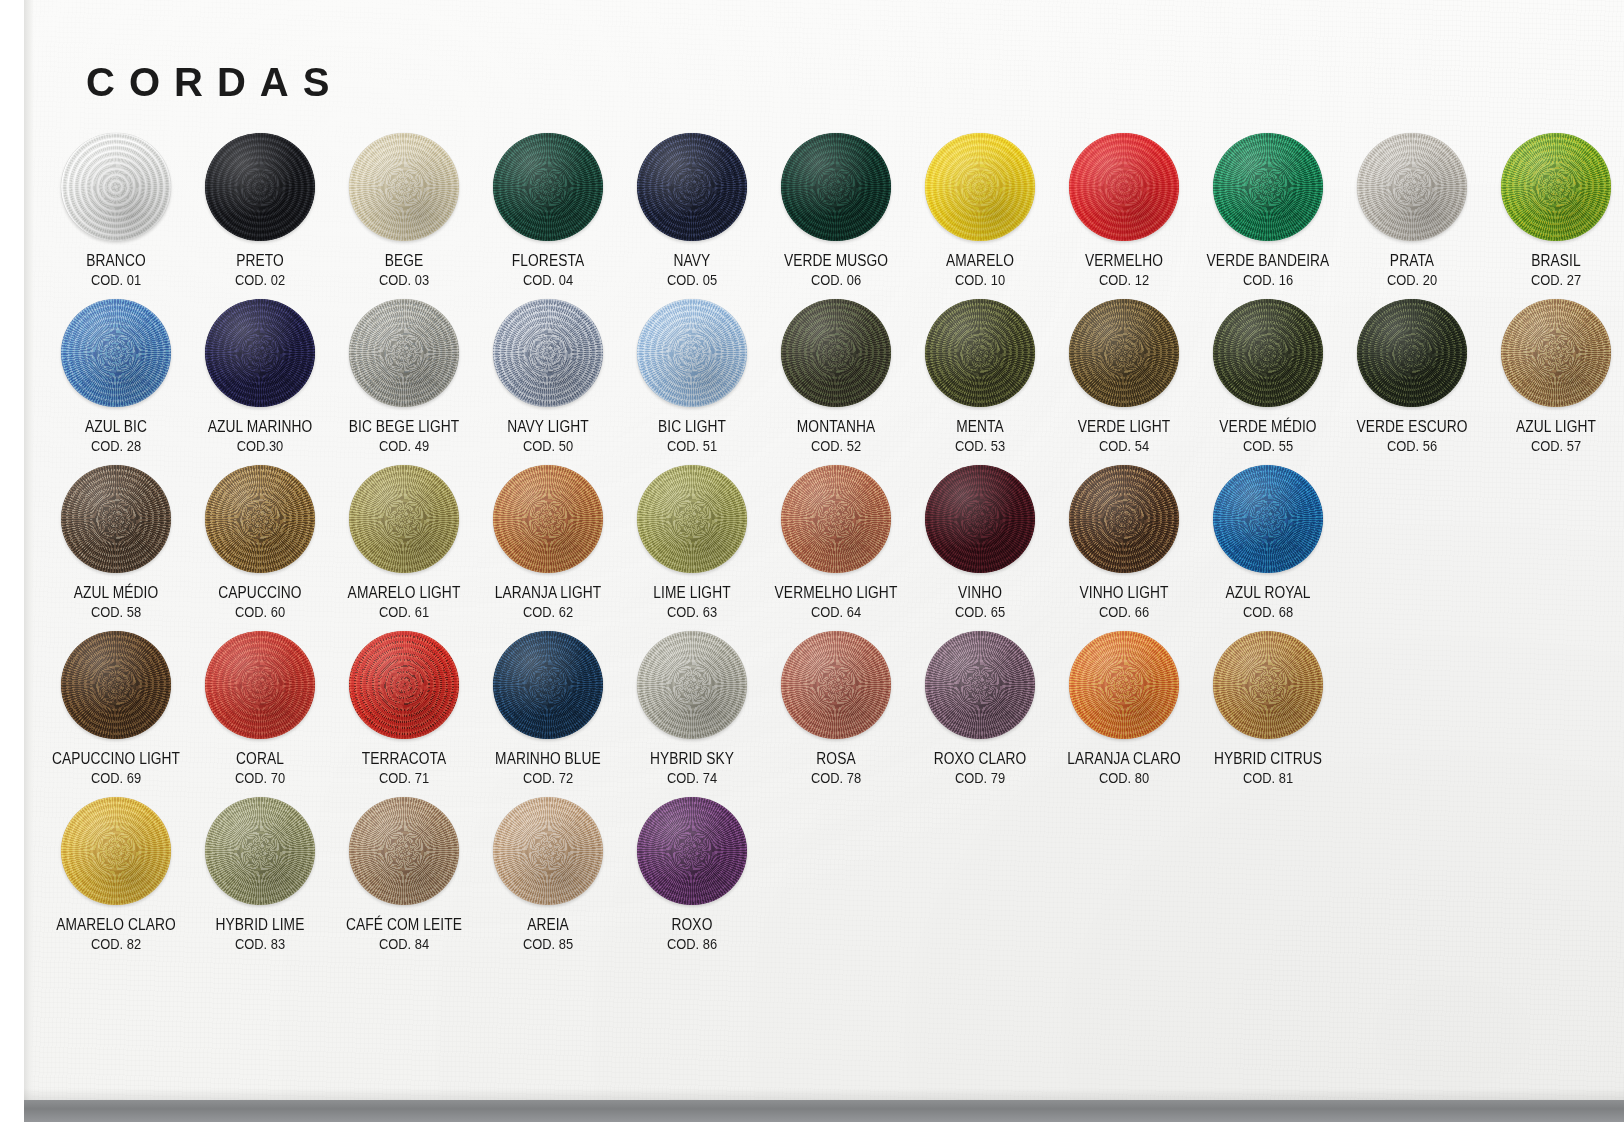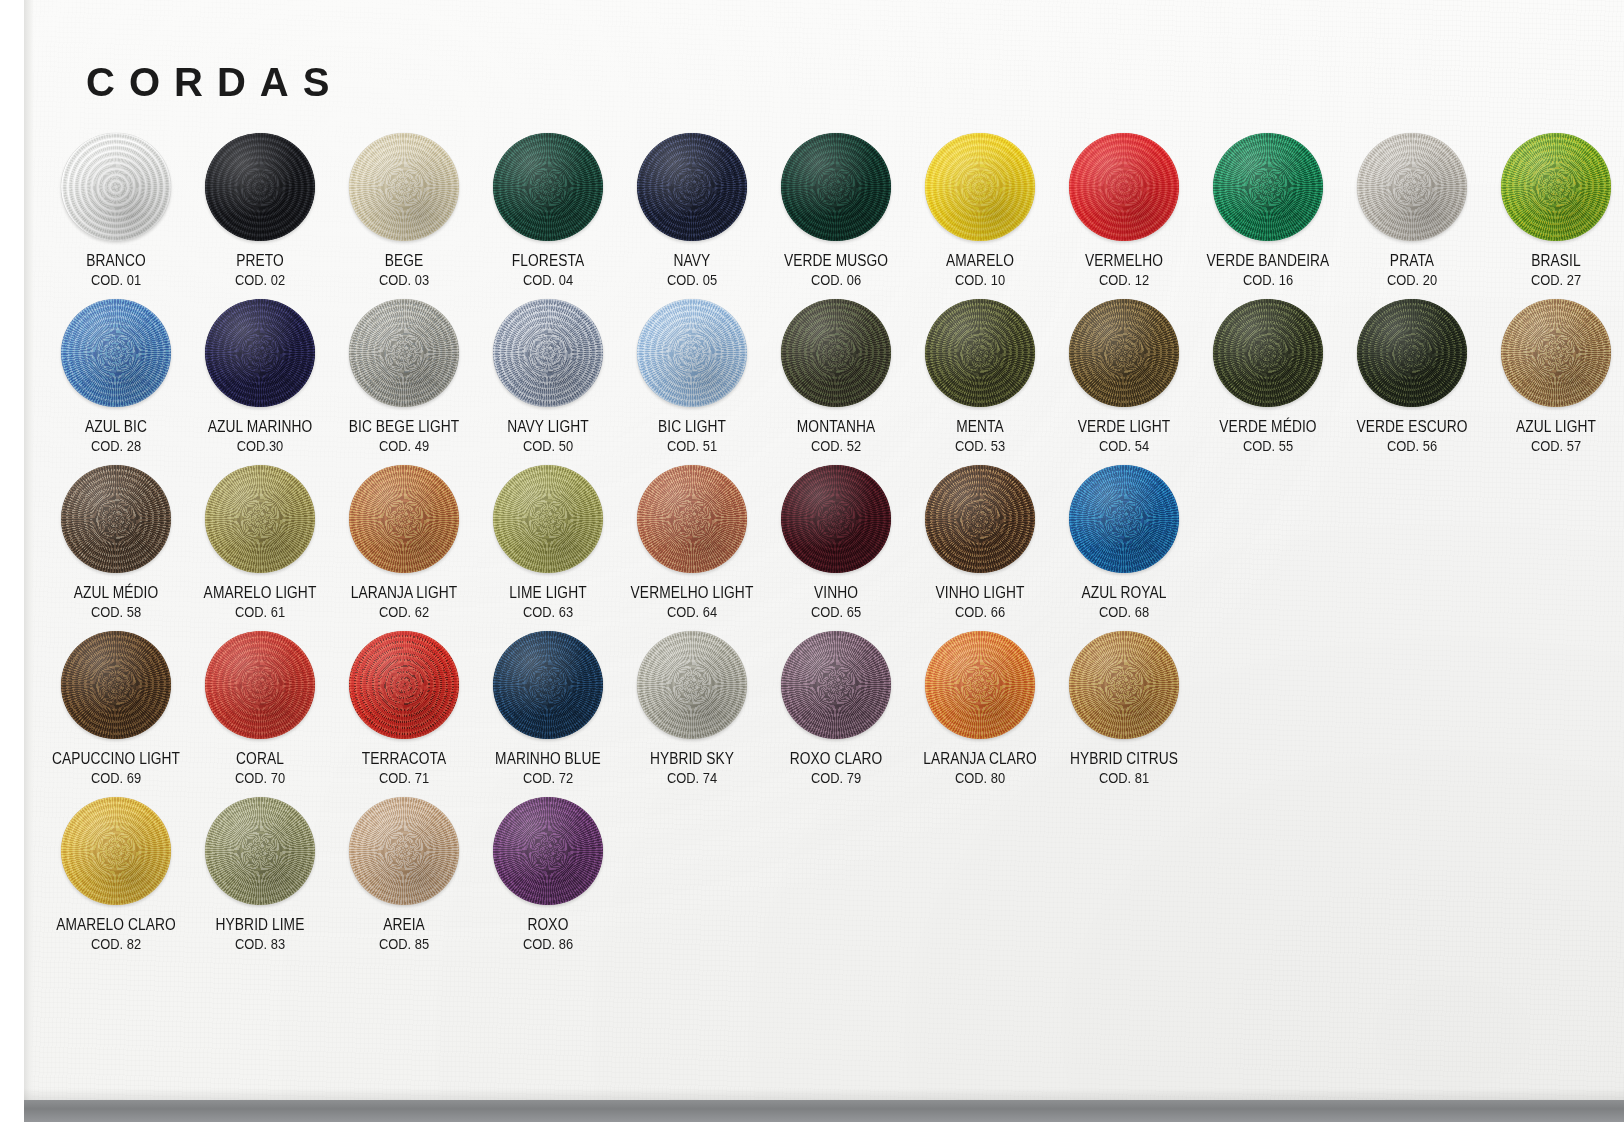--- a/index.html
+++ b/index.html
@@ -495,20 +495,34 @@
               <div class="shade"></div>
             </div>
           </div>
           <div class="label-block">
             <div class="sw-name">AZUL MÉDIO</div>
             <div class="sw-code">COD. 58</div>
           </div>
         </div>
         <div class="swatch-cell">
           <div class="disc-wrap">
+            <div class="disc" style="background: rgb(122, 92, 47);">
+              <div class="coil" style="background: repeating-radial-gradient(circle, rgb(156, 122, 68) 0px, rgb(122, 92, 47) 2.6px, rgb(122, 92, 47) 4.2px, rgb(156, 122, 68) 6px);"></div>
+              <div class="braid" style="background: repeating-conic-gradient(rgba(255, 255, 255, 0.3) 0deg, rgba(255, 255, 255, 0.3) 1.4deg, rgba(0, 0, 0, 0.28) 1.4deg, rgba(0, 0, 0, 0.28) 2.9deg);"></div>
+              <div class="fleck" style="background: repeating-conic-gradient(from 12deg, rgb(217, 192, 138) 0deg, rgb(217, 192, 138) 1.1deg, rgba(0, 0, 0, 0) 1.1deg, rgba(0, 0, 0, 0) 3.2deg); opacity: 0.55; mask-image: repeating-radial-gradient(circle, rgb(0, 0, 0) 0px, rgb(0, 0, 0) 2.4px, rgba(0, 0, 0, 0) 2.4px, rgba(0, 0, 0, 0) 6px);"></div>
+              <div class="shade"></div>
+            </div>
+          </div>
+          <div class="label-block">
+            <div class="sw-name">CAPUCCINO</div>
+            <div class="sw-code">COD. 60</div>
+          </div>
+        </div>
+        <div class="swatch-cell">
+          <div class="disc-wrap">
             <div class="disc" style="background: rgb(154, 144, 82);">
               <div class="coil" style="background: repeating-radial-gradient(circle, rgb(182, 173, 108) 0px, rgb(154, 144, 82) 2.6px, rgb(154, 144, 82) 4.2px, rgb(182, 173, 108) 6px);"></div>
               <div class="braid" style="background: repeating-conic-gradient(rgba(255, 255, 255, 0.3) 0deg, rgba(255, 255, 255, 0.3) 1.4deg, rgba(0, 0, 0, 0.28) 1.4deg, rgba(0, 0, 0, 0.28) 2.9deg);"></div>
               <div class="shade"></div>
             </div>
           </div>
           <div class="label-block">
             <div class="sw-name">AMARELO LIGHT</div>
             <div class="sw-code">COD. 61</div>
           </div>
@@ -660,20 +674,33 @@
               <div class="shade"></div>
             </div>
           </div>
           <div class="label-block">
             <div class="sw-name">HYBRID SKY</div>
             <div class="sw-code">COD. 74</div>
           </div>
         </div>
         <div class="swatch-cell">
           <div class="disc-wrap">
+            <div class="disc" style="background: rgb(169, 102, 85);">
+              <div class="coil" style="background: repeating-radial-gradient(circle, rgb(197, 131, 111) 0px, rgb(169, 102, 85) 2.6px, rgb(169, 102, 85) 4.2px, rgb(197, 131, 111) 6px);"></div>
+              <div class="braid" style="background: repeating-conic-gradient(rgba(255, 255, 255, 0.3) 0deg, rgba(255, 255, 255, 0.3) 1.4deg, rgba(0, 0, 0, 0.28) 1.4deg, rgba(0, 0, 0, 0.28) 2.9deg);"></div>
+              <div class="shade"></div>
+            </div>
+          </div>
+          <div class="label-block">
+            <div class="sw-name">ROSA</div>
+            <div class="sw-code">COD. 78</div>
+          </div>
+        </div>
+        <div class="swatch-cell">
+          <div class="disc-wrap">
             <div class="disc" style="background: rgb(108, 83, 99);">
               <div class="coil" style="background: repeating-radial-gradient(circle, rgb(135, 108, 125) 0px, rgb(108, 83, 99) 2.6px, rgb(108, 83, 99) 4.2px, rgb(135, 108, 125) 6px);"></div>
               <div class="braid" style="background: repeating-conic-gradient(rgba(255, 255, 255, 0.3) 0deg, rgba(255, 255, 255, 0.3) 1.4deg, rgba(0, 0, 0, 0.28) 1.4deg, rgba(0, 0, 0, 0.28) 2.9deg);"></div>
               <div class="shade"></div>
             </div>
           </div>
           <div class="label-block">
             <div class="sw-name">ROXO CLARO</div>
             <div class="sw-code">COD. 79</div>
           </div>
@@ -723,20 +750,33 @@
           <div class="disc-wrap">
             <div class="disc" style="background: rgb(144, 145, 106);">
               <div class="coil" style="background: repeating-radial-gradient(circle, rgb(169, 170, 132) 0px, rgb(144, 145, 106) 2.6px, rgb(144, 145, 106) 4.2px, rgb(169, 170, 132) 6px);"></div>
               <div class="braid" style="background: repeating-conic-gradient(rgba(255, 255, 255, 0.3) 0deg, rgba(255, 255, 255, 0.3) 1.4deg, rgba(0, 0, 0, 0.28) 1.4deg, rgba(0, 0, 0, 0.28) 2.9deg);"></div>
               <div class="shade"></div>
             </div>
           </div>
           <div class="label-block">
             <div class="sw-name">HYBRID LIME</div>
             <div class="sw-code">COD. 83</div>
+          </div>
+        </div>
+        <div class="swatch-cell">
+          <div class="disc-wrap">
+            <div class="disc" style="background: rgb(159, 132, 104);">
+              <div class="coil" style="background: repeating-radial-gradient(circle, rgb(184, 157, 128) 0px, rgb(159, 132, 104) 2.6px, rgb(159, 132, 104) 4.2px, rgb(184, 157, 128) 6px);"></div>
+              <div class="braid" style="background: repeating-conic-gradient(rgba(255, 255, 255, 0.3) 0deg, rgba(255, 255, 255, 0.3) 1.4deg, rgba(0, 0, 0, 0.28) 1.4deg, rgba(0, 0, 0, 0.28) 2.9deg);"></div>
+              <div class="shade"></div>
+            </div>
+          </div>
+          <div class="label-block">
+            <div class="sw-name">CAFÉ COM LEITE</div>
+            <div class="sw-code">COD. 84</div>
           </div>
         </div>
         <div class="swatch-cell">
           <div class="disc-wrap">
             <div class="disc" style="background: rgb(191, 162, 133);">
               <div class="coil" style="background: repeating-radial-gradient(circle, rgb(213, 187, 159) 0px, rgb(191, 162, 133) 2.6px, rgb(191, 162, 133) 4.2px, rgb(213, 187, 159) 6px);"></div>
               <div class="braid" style="background: repeating-conic-gradient(rgba(255, 255, 255, 0.3) 0deg, rgba(255, 255, 255, 0.3) 1.4deg, rgba(0, 0, 0, 0.28) 1.4deg, rgba(0, 0, 0, 0.28) 2.9deg);"></div>
               <div class="shade"></div>
             </div>
           </div>

